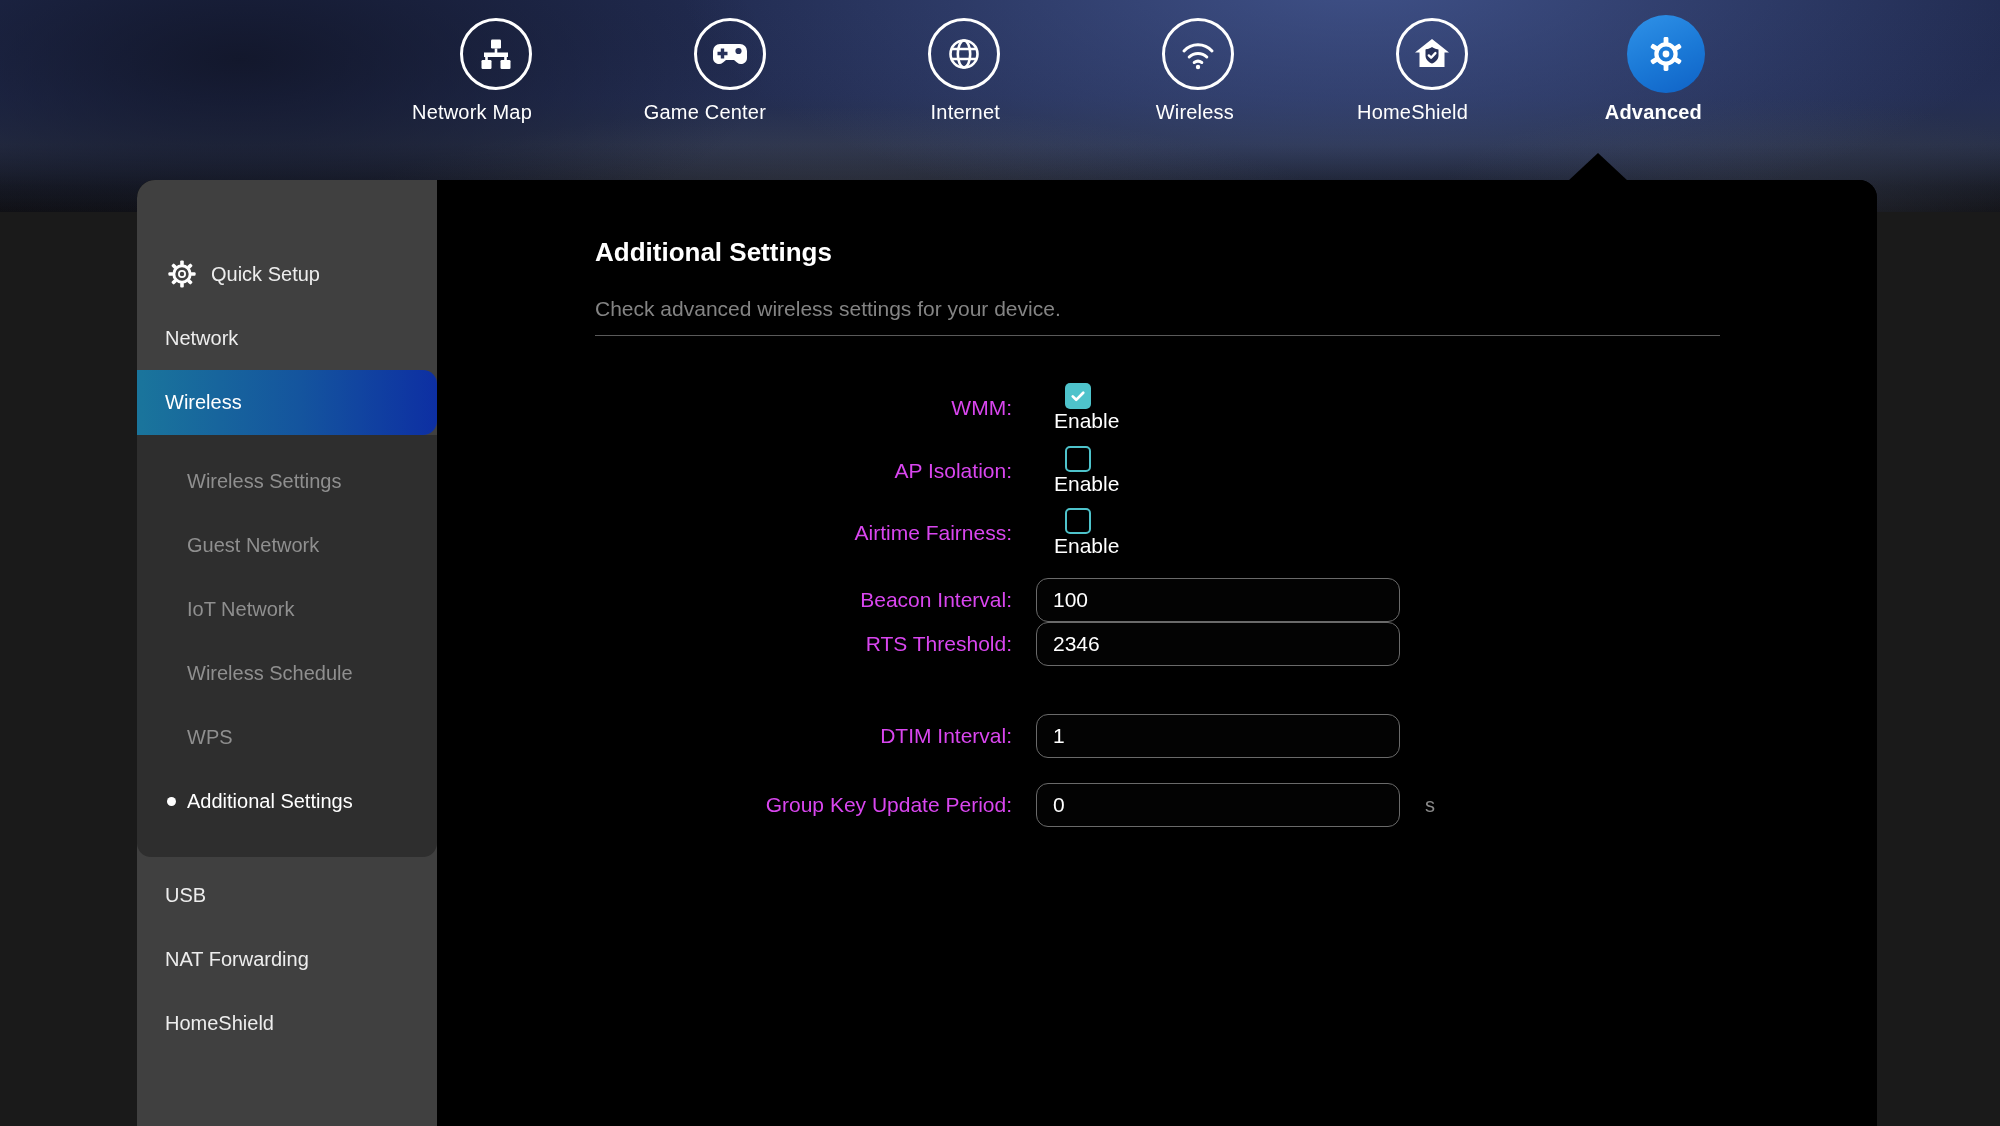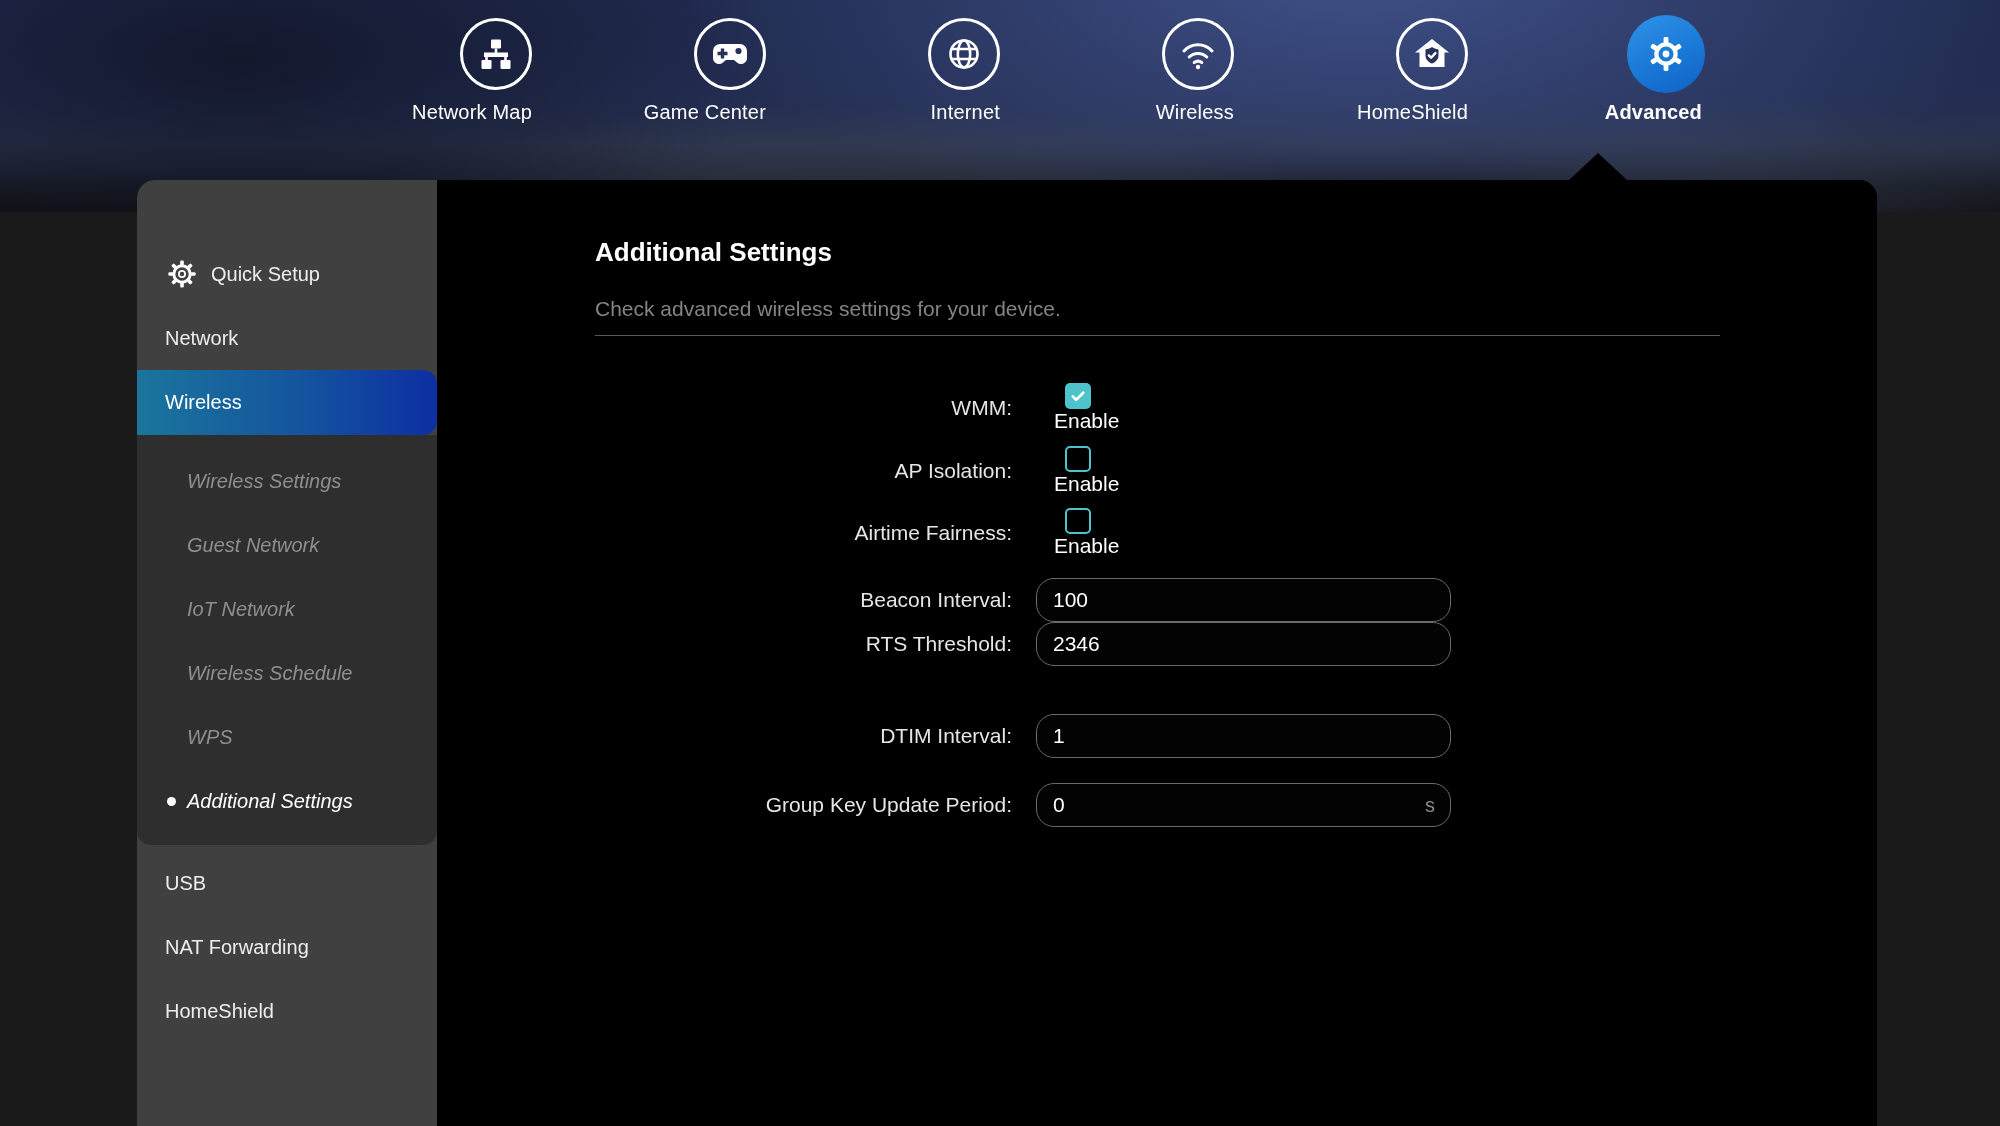--- a/index.html
+++ b/index.html
@@ -57,50 +57,50 @@
   .side-item {
     height:64px; display:flex; align-items:center; padding-left:28px;
     color:#ededed; font-size:20px; cursor:pointer; position:relative;
   }
   .side-item.selected {
     height:65px;
     background:linear-gradient(90deg,#1a759c 0%,#14549e 55%,#0d2fa3 100%);
     border-radius:0 14px 14px 0; color:#ffffff;
   }
   .side-item .side-icon { margin-right:12px; display:flex; }
-  .submenu { background:#2e2e2e; border-radius:0 0 14px 14px; padding:14px 0 12px 0; margin-bottom:6px;font-style:italic; }
+  .submenu { background:#2e2e2e; border-radius:0 0 14px 14px; padding:14px 0 24px 0; margin-bottom:6px; }
   .sub-item {
     height:64px; display:flex; align-items:center; padding-left:50px;
     color:#8f8f8f; font-size:20px; cursor:pointer; position:relative;
   }
   .sub-item.active { color:#ffffff; }
   .sub-item .bullet {
     position:absolute; left:30px; top:50%; margin-top:-4px;
     width:9px; height:9px; border-radius:50%; background:#ffffff;
   }
 
   
   .main { flex:1; position:relative; background:#000; border-radius:0 18px 0 0; }
   .page-title { position:absolute; left:158px; top:57px; color:#ffffff; font-size:26px; font-weight:bold; }
   .page-subtitle { position:absolute; left:158px; top:117px; color:#848484; font-size:21px; }
   .divider { position:absolute; left:158px; top:155px; width:1125px; height:1px; background:#5a5a5a; }
 
   .form-row { position:absolute; left:0; height:44px; display:flex; align-items:center; width:100%; }
-  .form-label { width:575px; text-align:right; color:#e5e5e5; font-size:21px; flex:none; }
+  .form-label { width:575px; text-align:right; color:#d946ef; font-size:21px; flex:none; }
   .form-control { margin-left:24px; display:flex; align-items:center;flex-direction:column; }
 
   .checkbox { width:26px; height:26px; border-radius:5px; cursor:pointer;
     display:flex; align-items:center; justify-content:center; }
   .checkbox.checked { background:#4ec3cb; }
   .checkbox.unchecked { border:2px solid #4ec3cb; background:transparent; }
   .cb-option { margin-left:18px; color:#ffffff; font-size:21px; }
 
   .input-wrap { position:relative; width:415px; }
   .text-input {
-    width:415px; height:44px; background:#030303; border:1px solid #6a6a6a; border-radius:18px;
+    width:364px; height:44px; background:#030303; border:1px solid #6a6a6a; border-radius:12px;
     color:#ffffff; font-size:21px; padding:0 16px; outline:none;
     font-family:"Liberation Sans","DejaVu Sans",sans-serif;
   }
   .input-suffix { position:absolute; right:16px; top:50%; transform:translateY(-50%);
     color:#8a8a8a; font-size:20px; pointer-events:none; }
 
   .r0{top:206px}.r1{top:269px}.r2{top:331px}.r3{top:398px}.r4{top:442px}.r5{top:534px}.r6{top:603px}
 </style>
 </head>
 <body>

